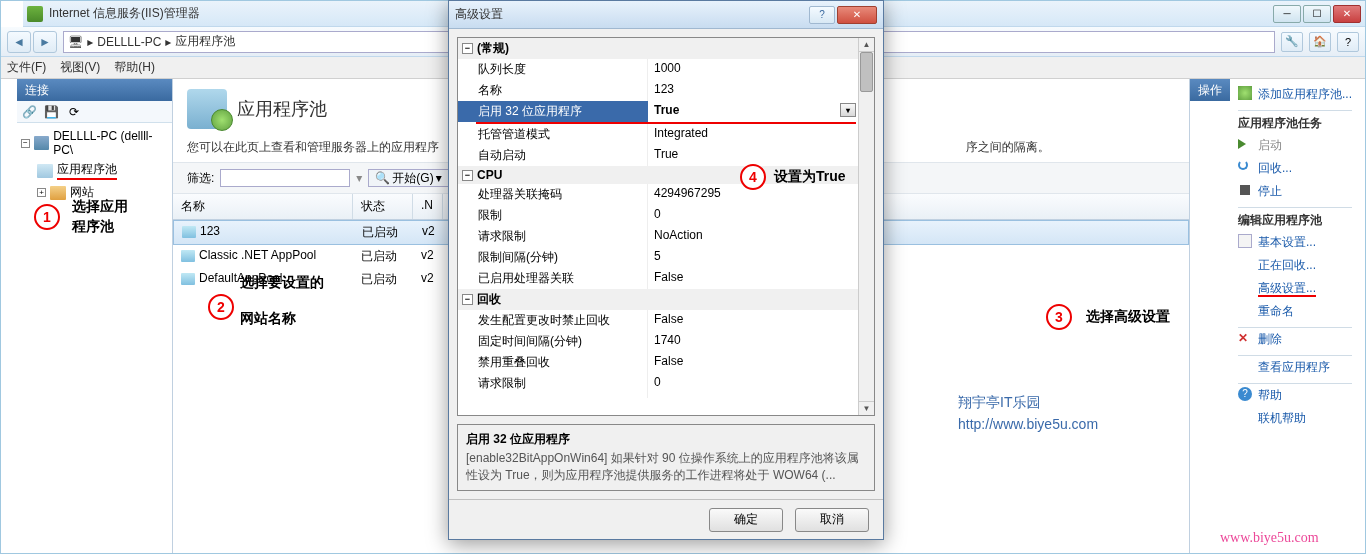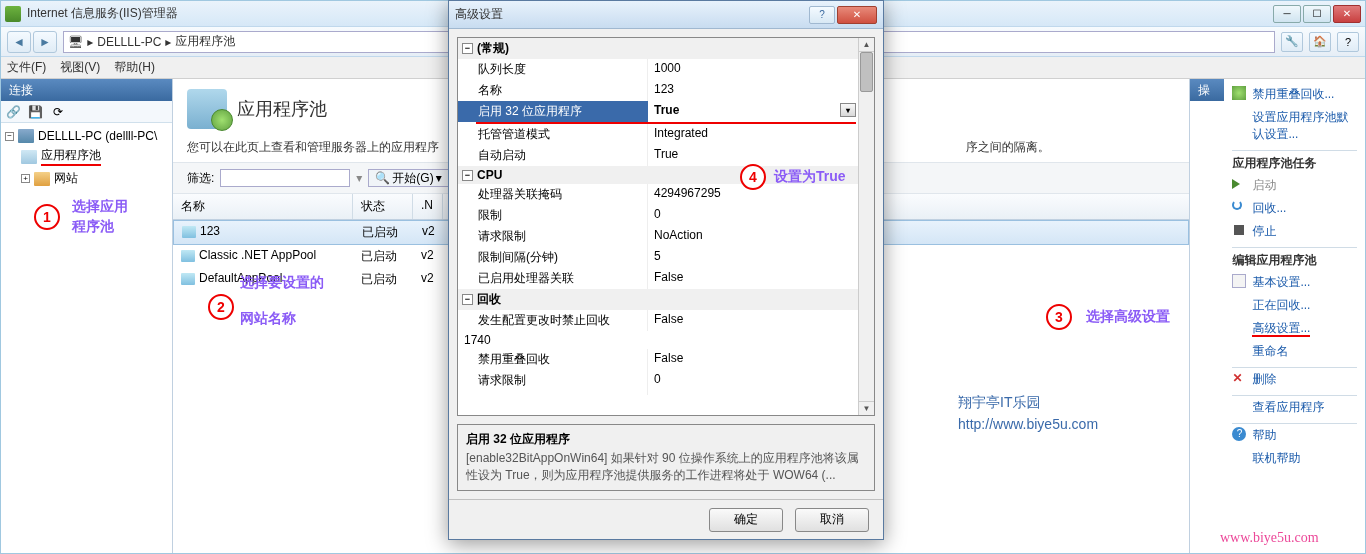--- a/index.html
+++ b/index.html
@@ -1,20 +1,20 @@
 <!DOCTYPE html>
 <html><head>
 <meta charset="utf-8">
 <style>
 * { box-sizing: border-box; margin: 0; padding: 0; font-family: "Microsoft YaHei", Tahoma, sans-serif; }
 body { background: #fff; width: 1366px; height: 554px; overflow: hidden; position: relative; font-size: 12px; }
 
 
 .iis-window { position: absolute; left: 0; top: 0; width: 1366px; height: 554px; border: 1px solid #a0c8e0; background: #fff; }
-.iis-titlebar { height: 26px; background: linear-gradient(#eaf3fb, #d6e8f7); display: flex; align-items: center; padding: 0 4px; border-bottom: 1px solid #c0d8ec; }
+.iis-titlebar { height: 26px; background: linear-gradient(#eaf3fb, #d6e8f7); display: flex; align-items: center; padding: 0 4px; border-bottom: 1px solid #c0d8ec; margin-left: 22px; }
 .iis-titlebar .icon { width: 16px; height: 16px; margin-right: 6px; background: linear-gradient(#6db33f,#4a8a2a); border-radius: 2px; position: relative; }
 .iis-titlebar .title { flex: 1; color: #333; }
 .win-controls { display: flex; gap: 2px; }
 .win-btn { width: 28px; height: 18px; border: 1px solid #8aa; background: linear-gradient(#f0f8fc,#d0e4f0); border-radius: 2px; display:flex;align-items:center;justify-content:center;font-size:10px; }
 .win-btn.close { background: linear-gradient(#e07a7a,#c84040); color:#fff; border-color:#a03030; }
 
 .iis-nav { height: 30px; background: linear-gradient(#f7fbfe,#e6eef6); border-bottom: 1px solid #c0d8ec; display: flex; align-items: center; padding: 0 6px; gap: 6px; }
 .nav-arrows { display:flex; gap:2px; }
 .nav-arrow { width: 24px; height: 22px; border: 1px solid #b0c8dc; border-radius: 3px; background: linear-gradient(#f4faff,#e0ecf6); display:flex;align-items:center;justify-content:center; color:#4a7aa0; }
 .breadcrumb { flex:1; height: 22px; border: 1px solid #aac; background: #fff; display: flex; align-items: center; padding: 0 4px; gap: 4px; font-size:12px; }
@@ -22,21 +22,21 @@
 .bc-sep { color:#888; }
 .nav-right { display:flex; gap:6px; }
 .nav-icon { width:22px; height:20px; border:1px solid #b0c8dc; background:linear-gradient(#f4faff,#e0ecf6); border-radius:2px; display:flex;align-items:center;justify-content:center; font-size:11px;}
 
 .iis-menubar { height: 22px; background: #f0f0f0; border-bottom: 1px solid #d0d0d0; display:flex; align-items:center; padding: 0 6px; gap: 14px; font-size:12px; }
 .menu-item { color:#333; }
 
 .iis-body { display: flex; height: calc(100% - 78px); }
 
 
-.tree-panel { width: 172px; border-right: 1px solid #c0d0e0; display:flex; flex-direction:column; }
+.tree-panel { width: 156px; border-right: 1px solid #c0d0e0; display:flex; flex-direction:column;margin-left:16px; }
 .panel-header { height: 22px; background: linear-gradient(#5a8ac0,#3a6aa0); color:#fff; padding: 3px 8px; font-size:12px; }
 .tree-toolbar { height: 22px; border-bottom:1px solid #d0e0ec; display:flex; align-items:center; padding:0 4px; gap:4px; background:#f4f8fc; }
 .tree-toolbar .tb-btn { width:18px; height:16px; display:flex;align-items:center;justify-content:center; }
 .tree { padding: 4px; font-size:12px; }
 .tree-node { display:flex; align-items:center; gap:4px; padding:2px 0; }
 .tree-node.indent1 { padding-left: 16px; }
 .tree-toggle { width:9px; height:9px; border:1px solid #888; display:flex;align-items:center;justify-content:center;font-size:8px;line-height:1; }
 .tree-icon { width:16px; height:14px; }
 .tree-icon.server { background: linear-gradient(#8ac,#58a); border-radius:1px; }
 .tree-icon.pool { background: linear-gradient(#d0e8f4,#a0c8e0); border-radius:1px; }
@@ -106,21 +106,21 @@
 
 .dlg-desc { margin:0 8px 8px; background:#f0f0f0; border:1px solid #888; padding:6px 8px; font-size:12px; }
 .dlg-desc .dt { font-weight:bold; margin-bottom:2px; }
 .dlg-desc .dd { color:#555; line-height:1.4; }
 
 .dlg-buttons { height:40px; display:flex; align-items:center; justify-content:flex-end; gap:12px; padding:0 14px; border-top:1px solid #c0c0c0; background:#f0f0f0;}
 .dlg-buttons button { width:74px; height:24px; border:1px solid #888; background:linear-gradient(#fafafa,#e0e0e0); border-radius:3px; font-size:12px;}
 
 
 .anno-circle { position:absolute; width:26px; height:26px; border:2px solid #e00; border-radius:50%; display:flex;align-items:center;justify-content:center; color:#e00; font-weight:bold; font-size:14px; background:#fff; }
-.anno-text { position:absolute; color:#8b5cf6; font-size:14px; font-weight:bold; }
+.anno-text { position:absolute; color:#000000; font-size:14px; font-weight:bold; }
 .watermark { position:absolute; color:#ec4899; font-size:14px; }
 .watermark.blue { color:#3a6aaa; }
 </style>
 </head>
 <body>
 
 <div class="iis-window">
 
   <div class="iis-titlebar">
     <div class="icon"></div>
@@ -222,22 +222,21 @@
           <div class="col-name"><span class="ic"></span><span>DefaultAppPool</span></div>
           <div class="col-status">已启动</div>
           <div class="col-net">v2</div>
         </div>
       </div>
     </div>
 
     <div class="actions-panel">
       <div class="panel-header">操作</div>
       <div class="actions-body">
-        <div class="action-link"><span class="ai add"></span><span>禁用重叠回收...</span></div>
-        <div class="action-link"><span>设置应用程序池默认设置...</span></div>
+        <div class="action-link"><span class="ai add"></span><span>添加应用程序池...</span></div>
         <div class="actions-group">应用程序池任务</div>
         <div class="action-link" style="color:#888"><span class="ai play"></span><span>启动</span></div>
         <div class="action-link"><span class="ai recycle"></span><span>回收...</span></div>
         <div class="action-link"><span class="ai stop"></span><span>停止</span></div>
         <div class="actions-group">编辑应用程序池</div>
         <div class="action-link"><span class="ai doc"></span><span>基本设置...</span></div>
         <div class="action-link"><span>正在回收...</span></div>
         <div class="action-link"><span class="underline-red">高级设置...</span></div>
         <div class="action-link"><span>重命名</span></div>
         <div class="actions-group" style="height:0;padding:0;"></div>
@@ -316,20 +315,21 @@
 
       <div class="pg-cat">
           <span class="tog">−</span>
           <span>回收</span>
         </div>
       <div class="pg-row">
           <div class="k">发生配置更改时禁止回收</div>
           <div class="v">False</div>
         </div>
       <div class="pg-row">
+          <div class="k">固定时间间隔(分钟)</div>
           <div class="v">1740</div>
         </div>
       <div class="pg-row">
           <div class="k">禁用重叠回收</div>
           <div class="v">False</div>
         </div>
       <div class="pg-row">
           <div class="k">请求限制</div>
           <div class="v">0</div>
         </div>

